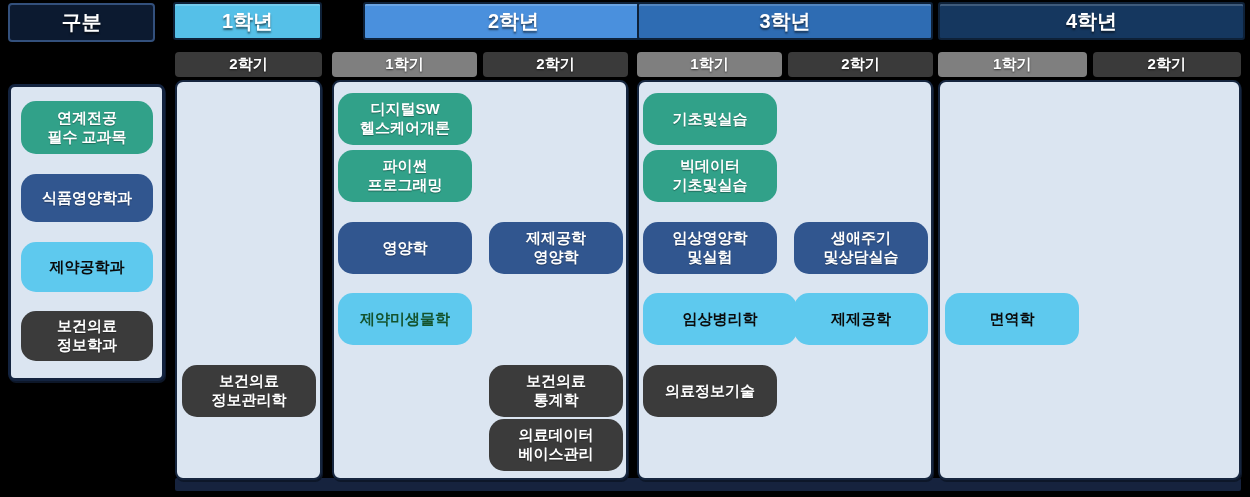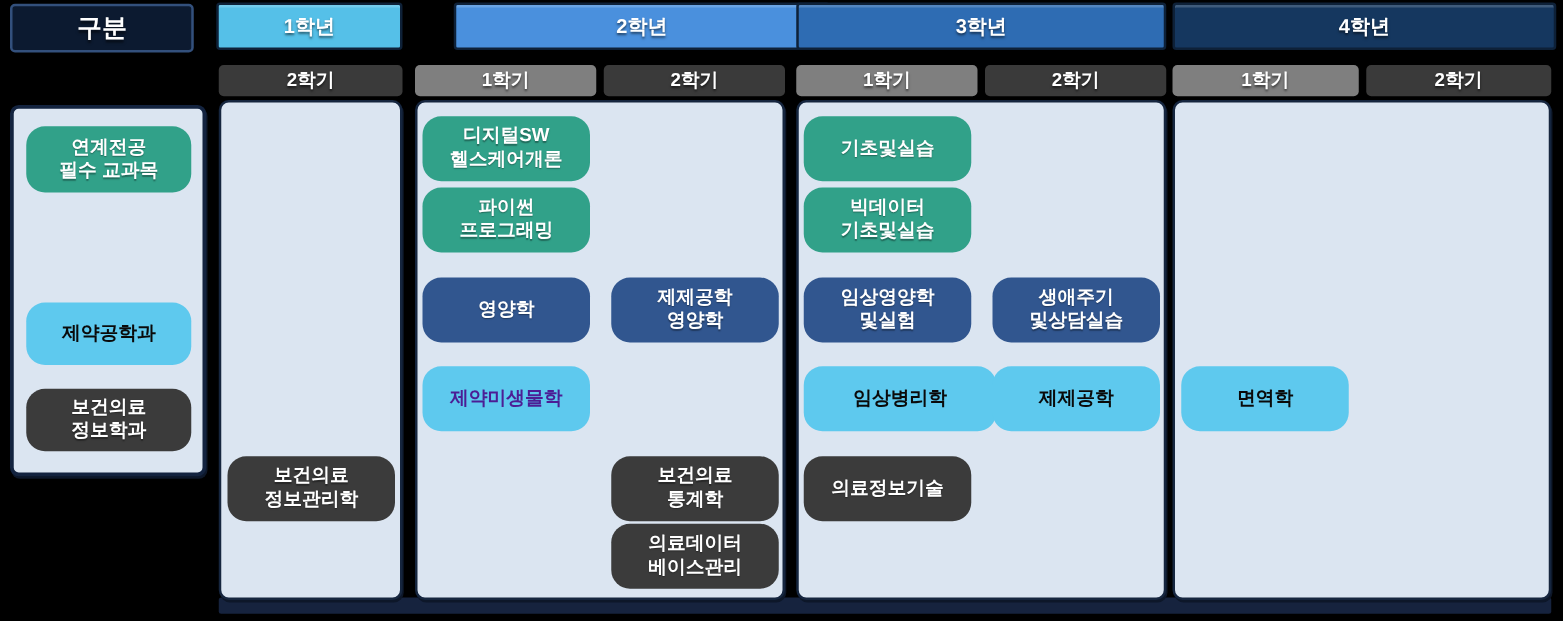--- a/index.html
+++ b/index.html
@@ -12,21 +12,21 @@
   .corner-header{
     background:#0c1a30;border:2px solid #33507c;border-radius:4px;
     display:flex;align-items:center;justify-content:center;
     color:#fff;font-size:20px;font-weight:bold;
     text-shadow:0 2px 2px rgba(0,0,0,.55);
   }
   
   .year-header{
     border:2px solid #0e2138;border-radius:3px;
     display:flex;align-items:center;justify-content:center;
-    color:#fff;font-size:16px;font-weight:bold;
+    color:#fff;font-size:20px;font-weight:bold;
     text-shadow:0 2px 2px rgba(0,0,0,.55);
     box-shadow:inset 0 2px 0 rgba(255,255,255,.18);
   }
   
   .sem-bar{
     border-radius:4px;display:flex;align-items:center;justify-content:center;
     color:#fff;font-size:15px;font-weight:bold;
     text-shadow:0 1px 2px rgba(0,0,0,.6);
   }
   
@@ -50,39 +50,40 @@
 </style>
 </head>
 <body>
 
 <div class="stage">
   <div class="abs bottom-strip" id="bottomStrip" style="left: 175px; top: 478px; width: 1066px; height: 13px;"></div>
   <div class="abs corner-header" id="cornerHeader" style="left: 8px; top: 3px; width: 147px; height: 39px;">구분</div>
   <div class="abs sidebar" id="sidebar" style="left: 8px; top: 48px; width: 157px; height: 297px;">
       <div class="abs pill" style="left: 10px; top: 14px; width: 132px; height: 53px; background: rgb(49, 161, 137); color: rgb(255, 255, 255);">연계전공
 필수 교과목</div>
+      <div class="abs pill" style="left: 10px; top: 87px; width: 132px; height: 48px; background: rgb(49, 86, 143); color: rgb(255, 255, 255);">식품영양학과</div>
       <div class="abs pill dark-text" style="left: 10px; top: 155px; width: 132px; height: 50px; background: rgb(94, 201, 238); color: rgb(10, 10, 10);">제약공학과</div>
       <div class="abs pill" style="left: 10px; top: 224px; width: 132px; height: 50px; background: rgb(59, 59, 59); color: rgb(255, 255, 255);">보건의료
 정보학과</div>
     </div>
   <div id="yearsRoot">
       <div class="abs year-header" style="left: 173px; top: 2px; width: 149px; height: 38px; background: rgb(85, 192, 232);">1학년</div>
       <div class="abs panel" style="left: 175px; top: 80px; width: 147px; height: 400px;"></div>
       <div class="abs sem-bar" style="left: 175px; top: 52px; width: 147px; height: 25px; background: rgb(58, 58, 58);">2학기</div>
       <div class="abs pill" style="left: 182px; top: 365px; width: 134px; height: 52px; background: rgb(59, 59, 59); color: rgb(255, 255, 255);">보건의료
 정보관리학</div>
       <div class="abs year-header" style="left: 331px; top: 2px; width: 301px; height: 38px; background: rgb(74, 144, 221); margin-left: 32px;">2학년</div>
       <div class="abs panel" style="left: 332px; top: 80px; width: 296px; height: 400px;"></div>
       <div class="abs sem-bar" style="left: 332px; top: 52px; width: 145px; height: 25px; background: rgb(127, 127, 127);">1학기</div>
       <div class="abs pill" style="left: 338px; top: 93px; width: 134px; height: 52px; background: rgb(49, 161, 137); color: rgb(255, 255, 255);">디지털SW
 헬스케어개론</div>
       <div class="abs pill" style="left: 338px; top: 150px; width: 134px; height: 52px; background: rgb(49, 161, 137); color: rgb(255, 255, 255);">파이썬
 프로그래밍</div>
       <div class="abs pill" style="left: 338px; top: 222px; width: 134px; height: 52px; background: rgb(49, 86, 143); color: rgb(255, 255, 255);">영양학</div>
-      <div class="abs pill dark-text" style="left: 338px; top: 293px; width: 134px; height: 52px; background: rgb(94, 201, 238); color: #4c1d95;">제약미생물학</div>
+      <div class="abs pill dark-text" style="left: 338px; top: 293px; width: 134px; height: 52px; background: rgb(94, 201, 238); color: #14532d;">제약미생물학</div>
       <div class="abs sem-bar" style="left: 483px; top: 52px; width: 145px; height: 25px; background: rgb(58, 58, 58);">2학기</div>
       <div class="abs pill" style="left: 489px; top: 222px; width: 134px; height: 52px; background: rgb(49, 86, 143); color: rgb(255, 255, 255);">제제공학
 영양학</div>
       <div class="abs pill" style="left: 489px; top: 365px; width: 134px; height: 52px; background: rgb(59, 59, 59); color: rgb(255, 255, 255);">보건의료
 통계학</div>
       <div class="abs pill" style="left: 489px; top: 419px; width: 134px; height: 52px; background: rgb(59, 59, 59); color: rgb(255, 255, 255);">의료데이터
 베이스관리</div>
       <div class="abs year-header" style="left: 637px; top: 2px; width: 296px; height: 38px; background: rgb(46, 108, 179);">3학년</div>
       <div class="abs panel" style="left: 637px; top: 80px; width: 296px; height: 400px;"></div>
       <div class="abs sem-bar" style="left: 637px; top: 52px; width: 145px; height: 25px; background: rgb(127, 127, 127);">1학기</div>

